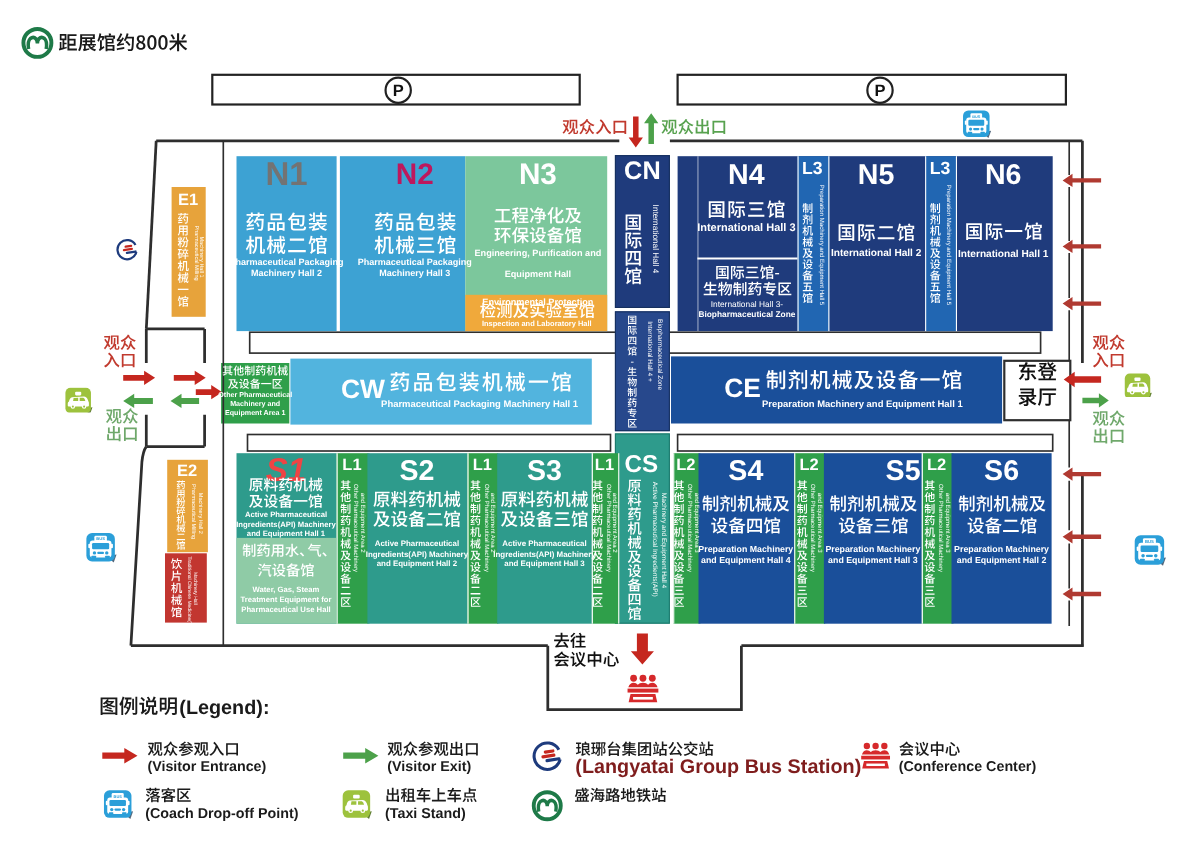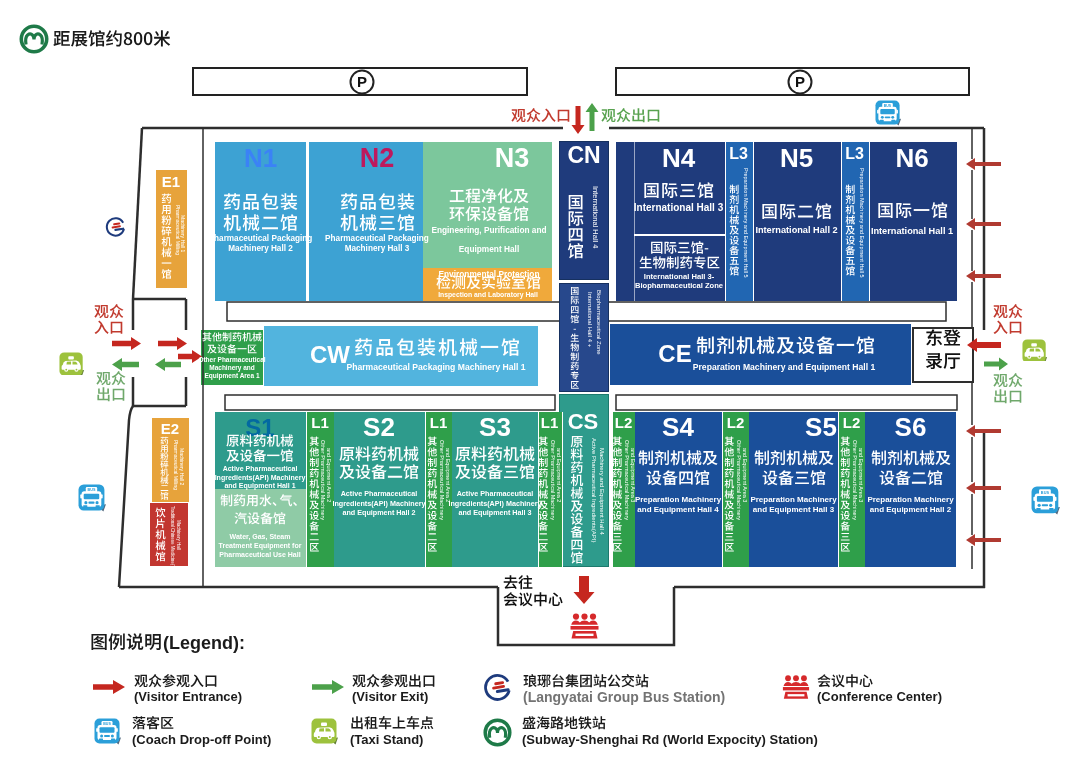--- a/index.html
+++ b/index.html
@@ -331,21 +331,21 @@
             <circle cx="25" cy="5.6" r="3.1"></circle>
             <path d="M3.2 13.8 Q4.5 9.6 8 9.6 Q10.5 9.6 11.8 11.4 Q13.2 9.6 16.5 9.6 Q19.8 9.6 21.2 11.4 Q22.5 9.6 25 9.6 Q28.5 9.6 29.8 13.8 Z"></path>
             <rect x="2.5" y="15" width="28" height="3.6"></rect>
             <path d="M5.2 20 L27.8 20 L29.5 27.5 L3.5 27.5 Z"></path>
           </g>
           <rect x="7.5" y="22.6" width="18" height="2.4" fill="#fff"></rect>
         </g>
       </defs>
     </svg>
 <div style="position:absolute;left:215px;top:142px;width:91px;height:159px;background:#3da2d3;z-index:1;"></div>
-<div style="position:absolute;top:143.0px;font-weight:700;font-size:26px;line-height:31.0px;color:#3b82f6;white-space:nowrap;z-index:5;left:260.5px;transform:translateX(-50%);">N1</div>
+<div style="position:absolute;top:143.0px;font-weight:700;font-size:30px;line-height:31.0px;color:#737373;white-space:nowrap;z-index:5;left:260.5px;transform:translateX(-50%);">N1</div>
 <svg style="position:absolute;left:223.0px;top:193.0px;z-index:5;overflow:visible" width="75.0" height="19.4" viewBox="0 0 4.167 1.08">
       <use href="#g836f" x="0.000" y="0.86" fill="#fff"></use>
       <use href="#g54c1" x="1.056" y="0.86" fill="#fff"></use>
       <use href="#g5305" x="2.111" y="0.86" fill="#fff"></use>
       <use href="#g88c5" x="3.167" y="0.86" fill="#fff"></use>
     </svg>
 <svg style="position:absolute;left:223.0px;top:214.0px;z-index:5;overflow:visible" width="75.0" height="19.4" viewBox="0 0 4.167 1.08">
       <use href="#g673a" x="0.000" y="0.86" fill="#fff"></use>
       <use href="#g68b0" x="1.056" y="0.86" fill="#fff"></use>
       <use href="#g4e8c" x="2.111" y="0.86" fill="#fff"></use>
@@ -363,21 +363,21 @@
     </svg>
 <svg style="position:absolute;left:339.5px;top:214.0px;z-index:5;overflow:visible" width="75.0" height="19.4" viewBox="0 0 4.167 1.08">
       <use href="#g673a" x="0.000" y="0.86" fill="#fff"></use>
       <use href="#g68b0" x="1.056" y="0.86" fill="#fff"></use>
       <use href="#g4e09" x="2.111" y="0.86" fill="#fff"></use>
       <use href="#g9986" x="3.167" y="0.86" fill="#fff"></use>
     </svg>
 <div style="position:absolute;top:233.5px;font-weight:600;font-size:8.2px;line-height:10.0px;color:#fff;white-space:nowrap;z-index:5;left:377.0px;transform:translateX(-50%);">Pharmaceutical Packaging</div>
 <div style="position:absolute;top:244.0px;font-weight:600;font-size:8.2px;line-height:10.0px;color:#fff;white-space:nowrap;z-index:5;left:377.0px;transform:translateX(-50%);">Machinery Hall 3</div>
 <div style="position:absolute;left:423px;top:142px;width:129px;height:159px;background:#7cc79c;z-index:1;"></div>
-<div style="position:absolute;top:143.0px;font-weight:700;font-size:27.0px;line-height:31.0px;color:#fff;white-space:nowrap;z-index:5;left:489.0px;transform:translateX(-50%);margin-left:23px;">N3</div>
+<div style="position:absolute;top:143.0px;font-weight:700;font-size:27.0px;line-height:31.0px;color:#fff;white-space:nowrap;z-index:5;left:489.0px;transform:translateX(-50%);">N3</div>
 <svg style="position:absolute;left:449.0px;top:188.0px;z-index:5;overflow:visible" width="80.0" height="17.3" viewBox="0 0 5.000 1.08">
       <use href="#g5de5" x="0.000" y="0.86" fill="#fff"></use>
       <use href="#g7a0b" x="1.000" y="0.86" fill="#fff"></use>
       <use href="#g51c0" x="2.000" y="0.86" fill="#fff"></use>
       <use href="#g5316" x="3.000" y="0.86" fill="#fff"></use>
       <use href="#g53ca" x="4.000" y="0.86" fill="#fff"></use>
     </svg>
 <svg style="position:absolute;left:449.0px;top:206.0px;z-index:5;overflow:visible" width="80.0" height="17.3" viewBox="0 0 5.000 1.08">
       <use href="#g73af" x="0.000" y="0.86" fill="#fff"></use>
       <use href="#g4fdd" x="1.000" y="0.86" fill="#fff"></use>
@@ -424,21 +424,21 @@
       <use href="#g002d" x="4.000" y="0.86" fill="#fff"></use>
     </svg>
 <svg style="position:absolute;left:638.5px;top:256.0px;z-index:5;overflow:visible" width="81.0" height="14.6" viewBox="0 0 6.000 1.08">
       <use href="#g751f" x="0.000" y="0.86" fill="#fff"></use>
       <use href="#g7269" x="1.000" y="0.86" fill="#fff"></use>
       <use href="#g5236" x="2.000" y="0.86" fill="#fff"></use>
       <use href="#g836f" x="3.000" y="0.86" fill="#fff"></use>
       <use href="#g4e13" x="4.000" y="0.86" fill="#fff"></use>
       <use href="#g533a" x="5.000" y="0.86" fill="#fff"></use>
     </svg>
-<div style="position:absolute;top:272.0px;font-weight:700;font-size:7.6px;line-height:9.0px;color:#fff;white-space:nowrap;z-index:5;left:679.0px;transform:translateX(-50%);">International Hall 3-</div>
+<div style="position:absolute;top:272.0px;font-weight:400;font-size:7.6px;line-height:9.0px;color:#fff;white-space:nowrap;z-index:5;left:679.0px;transform:translateX(-50%);">International Hall 3-</div>
 <div style="position:absolute;top:281.0px;font-weight:600;font-size:7.6px;line-height:9.0px;color:#fff;white-space:nowrap;z-index:5;left:679.0px;transform:translateX(-50%);">Biopharmaceutical Zone</div>
 <div style="position:absolute;left:725px;top:142px;width:27px;height:159px;background:#2166b2;z-index:1;border-left:1px solid #fff;border-right:1px solid #fff;"></div>
 <div style="position:absolute;top:145.0px;font-weight:700;font-size:16.0px;line-height:18.4px;color:#fff;white-space:nowrap;z-index:5;left:738.5px;transform:translateX(-50%);">L3</div>
 <svg style="position:absolute;left:728.8px;top:185.0px;z-index:5;overflow:visible" width="10.5" height="91.8" viewBox="0 0 1.05 9.180">
       <use href="#g5236" x="0.025" y="0.800" fill="#fff"></use>
       <use href="#g5242" x="0.025" y="1.820" fill="#fff"></use>
       <use href="#g673a" x="0.025" y="2.840" fill="#fff"></use>
       <use href="#g68b0" x="0.025" y="3.860" fill="#fff"></use>
       <use href="#g53ca" x="0.025" y="4.880" fill="#fff"></use>
       <use href="#g8bbe" x="0.025" y="5.900" fill="#fff"></use>
@@ -558,21 +558,21 @@
       <use href="#g53ca" x="0.000" y="0.86" fill="#fff"></use>
       <use href="#g8bbe" x="1.000" y="0.86" fill="#fff"></use>
       <use href="#g5907" x="2.000" y="0.86" fill="#fff"></use>
       <use href="#g4e00" x="3.000" y="0.86" fill="#fff"></use>
       <use href="#g533a" x="4.000" y="0.86" fill="#fff"></use>
     </svg>
 <div style="position:absolute;top:356.0px;font-weight:600;font-size:6.5px;line-height:7.5px;color:#fff;white-space:nowrap;z-index:5;left:232.0px;transform:translateX(-50%);">Other Pharmaceutical</div>
 <div style="position:absolute;top:364.0px;font-weight:600;font-size:6.5px;line-height:7.5px;color:#fff;white-space:nowrap;z-index:5;left:232.0px;transform:translateX(-50%);">Machinery and</div>
 <div style="position:absolute;top:372.0px;font-weight:600;font-size:6.5px;line-height:7.5px;color:#fff;white-space:nowrap;z-index:5;left:232.0px;transform:translateX(-50%);">Equipment Area 1</div>
 <div style="position:absolute;left:215px;top:412px;width:91px;height:155px;background:#2e9b8c;z-index:1;"></div>
-<div style="position:absolute;top:413.0px;font-weight:700;font-size:24px;line-height:29.9px;color:#0369a1;white-space:nowrap;z-index:5;left:260.0px;transform:translateX(-50%);">S1</div>
+<div style="position:absolute;top:413.0px;font-weight:700;font-size:30px;line-height:29.9px;color:#ef4444;white-space:nowrap;z-index:5;left:260.0px;transform:translateX(-50%);font-style:italic;">S1</div>
 <svg style="position:absolute;left:226.2px;top:434.0px;z-index:5;overflow:visible" width="67.5" height="14.6" viewBox="0 0 5.000 1.08">
       <use href="#g539f" x="0.000" y="0.86" fill="#fff"></use>
       <use href="#g6599" x="1.000" y="0.86" fill="#fff"></use>
       <use href="#g836f" x="2.000" y="0.86" fill="#fff"></use>
       <use href="#g673a" x="3.000" y="0.86" fill="#fff"></use>
       <use href="#g68b0" x="4.000" y="0.86" fill="#fff"></use>
     </svg>
 <svg style="position:absolute;left:226.2px;top:449.0px;z-index:5;overflow:visible" width="67.5" height="14.6" viewBox="0 0 5.000 1.08">
       <use href="#g53ca" x="0.000" y="0.86" fill="#fff"></use>
       <use href="#g8bbe" x="1.000" y="0.86" fill="#fff"></use>
@@ -1016,21 +1016,21 @@
       <use href="#g7405" x="0.000" y="0.86" fill="#1b1b1b"></use>
       <use href="#g740a" x="1.000" y="0.86" fill="#1b1b1b"></use>
       <use href="#g53f0" x="2.000" y="0.86" fill="#1b1b1b"></use>
       <use href="#g96c6" x="3.000" y="0.86" fill="#1b1b1b"></use>
       <use href="#g56e2" x="4.000" y="0.86" fill="#1b1b1b"></use>
       <use href="#g7ad9" x="5.000" y="0.86" fill="#1b1b1b"></use>
       <use href="#g516c" x="6.000" y="0.86" fill="#1b1b1b"></use>
       <use href="#g4ea4" x="7.000" y="0.86" fill="#1b1b1b"></use>
       <use href="#g7ad9" x="8.000" y="0.86" fill="#1b1b1b"></use>
     </svg>
-<div style="position:absolute;top:690.0px;font-weight:600;font-size:14px;line-height:14.9px;color:#737373;white-space:nowrap;z-index:5;left:523.0px;">(Langyatai Group Bus Station)</div>
+<div style="position:absolute;top:690.0px;font-weight:600;font-size:18px;line-height:14.9px;color:#7f1d1d;white-space:nowrap;z-index:5;left:523.0px;">(Langyatai Group Bus Station)</div>
 <svg style="position:absolute;left:780px;top:673px;z-index:6" width="32" height="29" viewBox="0 0 33 31">
       <use href="#icoconf"></use>
     </svg>
 <svg style="position:absolute;left:817.0px;top:673.5px;z-index:5;overflow:visible" width="56.0" height="15.1" viewBox="0 0 4.000 1.08">
       <use href="#g4f1a" x="0.000" y="0.86" fill="#1b1b1b"></use>
       <use href="#g8bae" x="1.000" y="0.86" fill="#1b1b1b"></use>
       <use href="#g4e2d" x="2.000" y="0.86" fill="#1b1b1b"></use>
       <use href="#g5fc3" x="3.000" y="0.86" fill="#1b1b1b"></use>
     </svg>
 <div style="position:absolute;top:690.0px;font-weight:600;font-size:13.0px;line-height:14.9px;color:#1b1b1b;white-space:nowrap;z-index:5;left:817.0px;">(Conference Center)</div>
@@ -1059,13 +1059,12 @@
       <use href="#icometro"></use>
     </svg>
 <svg style="position:absolute;left:522.0px;top:716.0px;z-index:5;overflow:visible" width="84.0" height="15.1" viewBox="0 0 6.000 1.08">
       <use href="#g76db" x="0.000" y="0.86" fill="#1b1b1b"></use>
       <use href="#g6d77" x="1.000" y="0.86" fill="#1b1b1b"></use>
       <use href="#g8def" x="2.000" y="0.86" fill="#1b1b1b"></use>
       <use href="#g5730" x="3.000" y="0.86" fill="#1b1b1b"></use>
       <use href="#g94c1" x="4.000" y="0.86" fill="#1b1b1b"></use>
       <use href="#g7ad9" x="5.000" y="0.86" fill="#1b1b1b"></use>
     </svg>
-<div style="position:absolute;top:733.0px;font-weight:600;font-size:13.0px;line-height:14.9px;color:#1b1b1b;white-space:nowrap;z-index:5;left:522.0px;">(Subway-Shenghai Rd (World Expocity) Station)</div>
 </div>
 </body></html>

